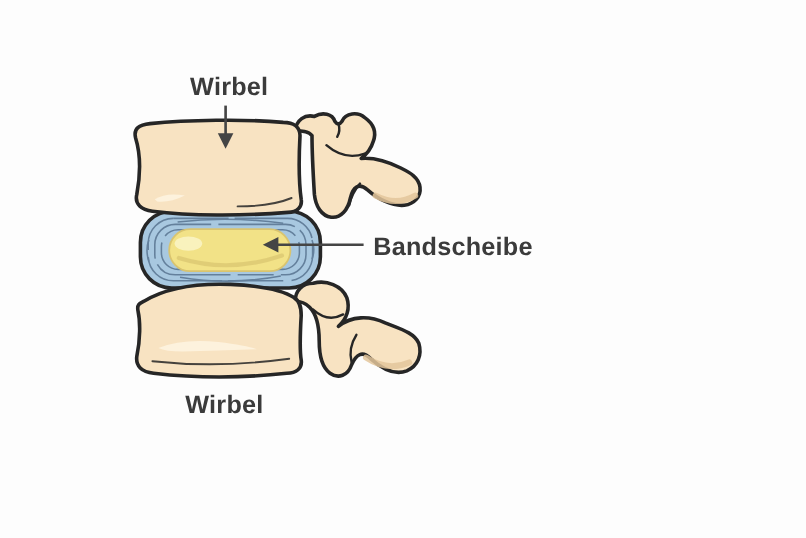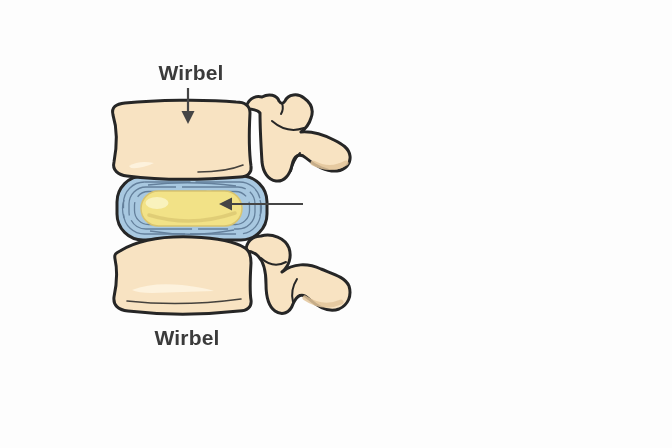--- a/index.html
+++ b/index.html
@@ -107,15 +107,16 @@
       <polygon points="181.5,111 194.5,111 188,124" fill="var(--arrow)"></polygon>
     </g>
     <g>
       <line x1="303" y1="204" x2="230" y2="204" stroke="var(--arrow)" stroke-width="2.2"></line>
       <polygon points="232,197.5 232,210.5 219,204" fill="var(--arrow)"></polygon>
     </g>
   </svg>
 
   <div class="lbl lbl-top">Wirbel</div>
 
+  <div class="lbl lbl-disc">Bandscheibe</div>
 
   <div class="lbl lbl-bottom">Wirbel</div>
 </div>
 
 </body></html>

